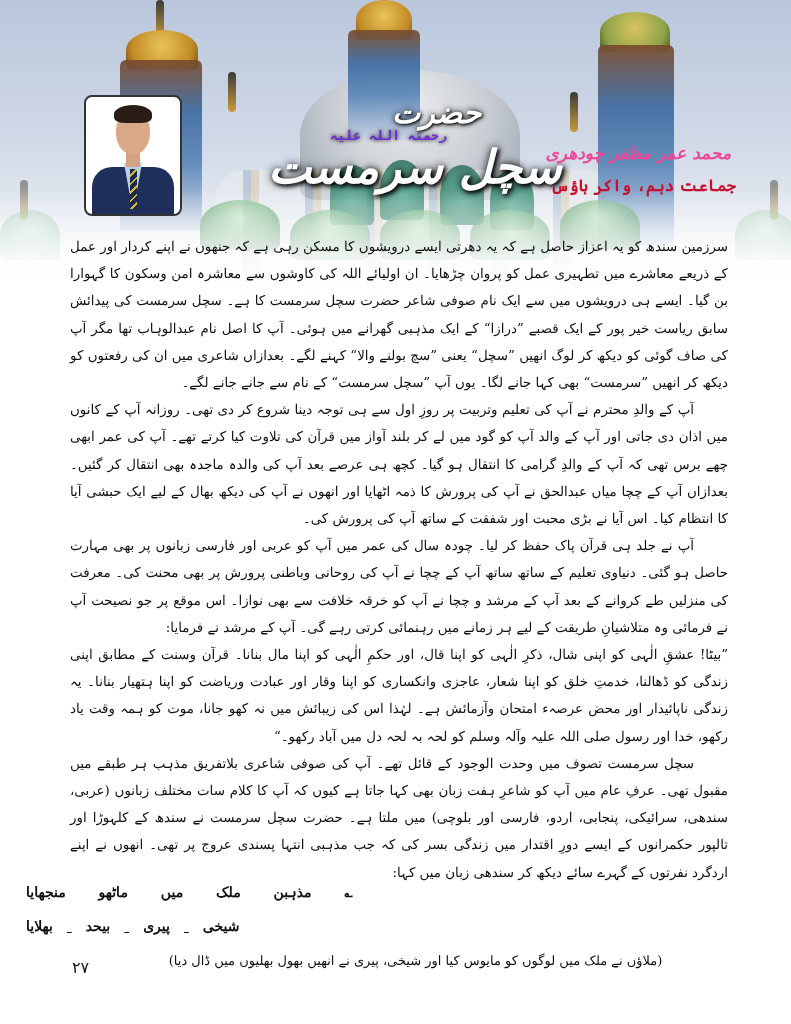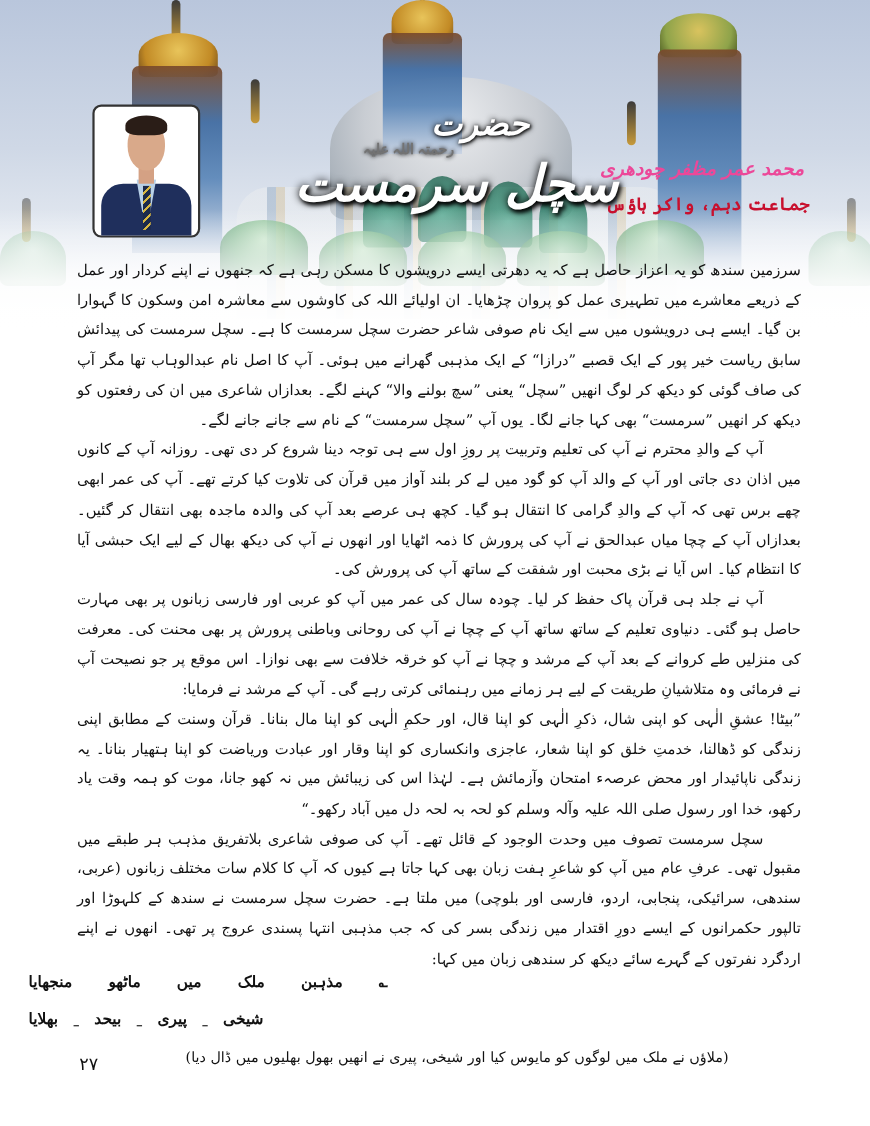--- a/index.html
+++ b/index.html
@@ -76,22 +76,22 @@
     background:repeating-linear-gradient(135deg,#1c2a4a 0 4px,#d8b640 4px 6px);
   }
   .photo .neck { position:absolute; left:40px; top:54px; width:14px; height:16px; background:#d4a184; }
 
   .title-small {
     position:absolute; left:392px; top:95px; font-size:30px; font-weight:bold; color:#fff;
     font-family:"DejaVu Serif", serif; direction:rtl;
     text-shadow:0 0 6px #000, 1px 1px 3px #000; font-style:italic;
   }
   .title-honor {
-    position:absolute; left:330px; top:128px; font-size:13px; font-weight:bold; color:#737373;
-    font-family:Liberation Serif, serif; direction:rtl; text-shadow:0 0 4px #000;
+    position:absolute; left:330px; top:128px; font-size:13px; font-weight:bold; color:#6d28d9;
+    font-family:Liberation Mono, monospace; direction:rtl; text-shadow:0 0 4px #000;
   }
   .title-big {
     position:absolute; left:268px; top:140px; font-size:46px; font-weight:bold; color:#fff;
     font-family:"DejaVu Serif", serif; direction:rtl; font-style:italic;
     text-shadow:0 0 8px #000, 2px 2px 4px #000;
   }
   .author {
     position:absolute; right:60px; top:143px; font-size:17px; font-weight:bold; color:#ec4899;
     font-family:"DejaVu Serif", serif; direction:rtl; font-style:italic;
   }

